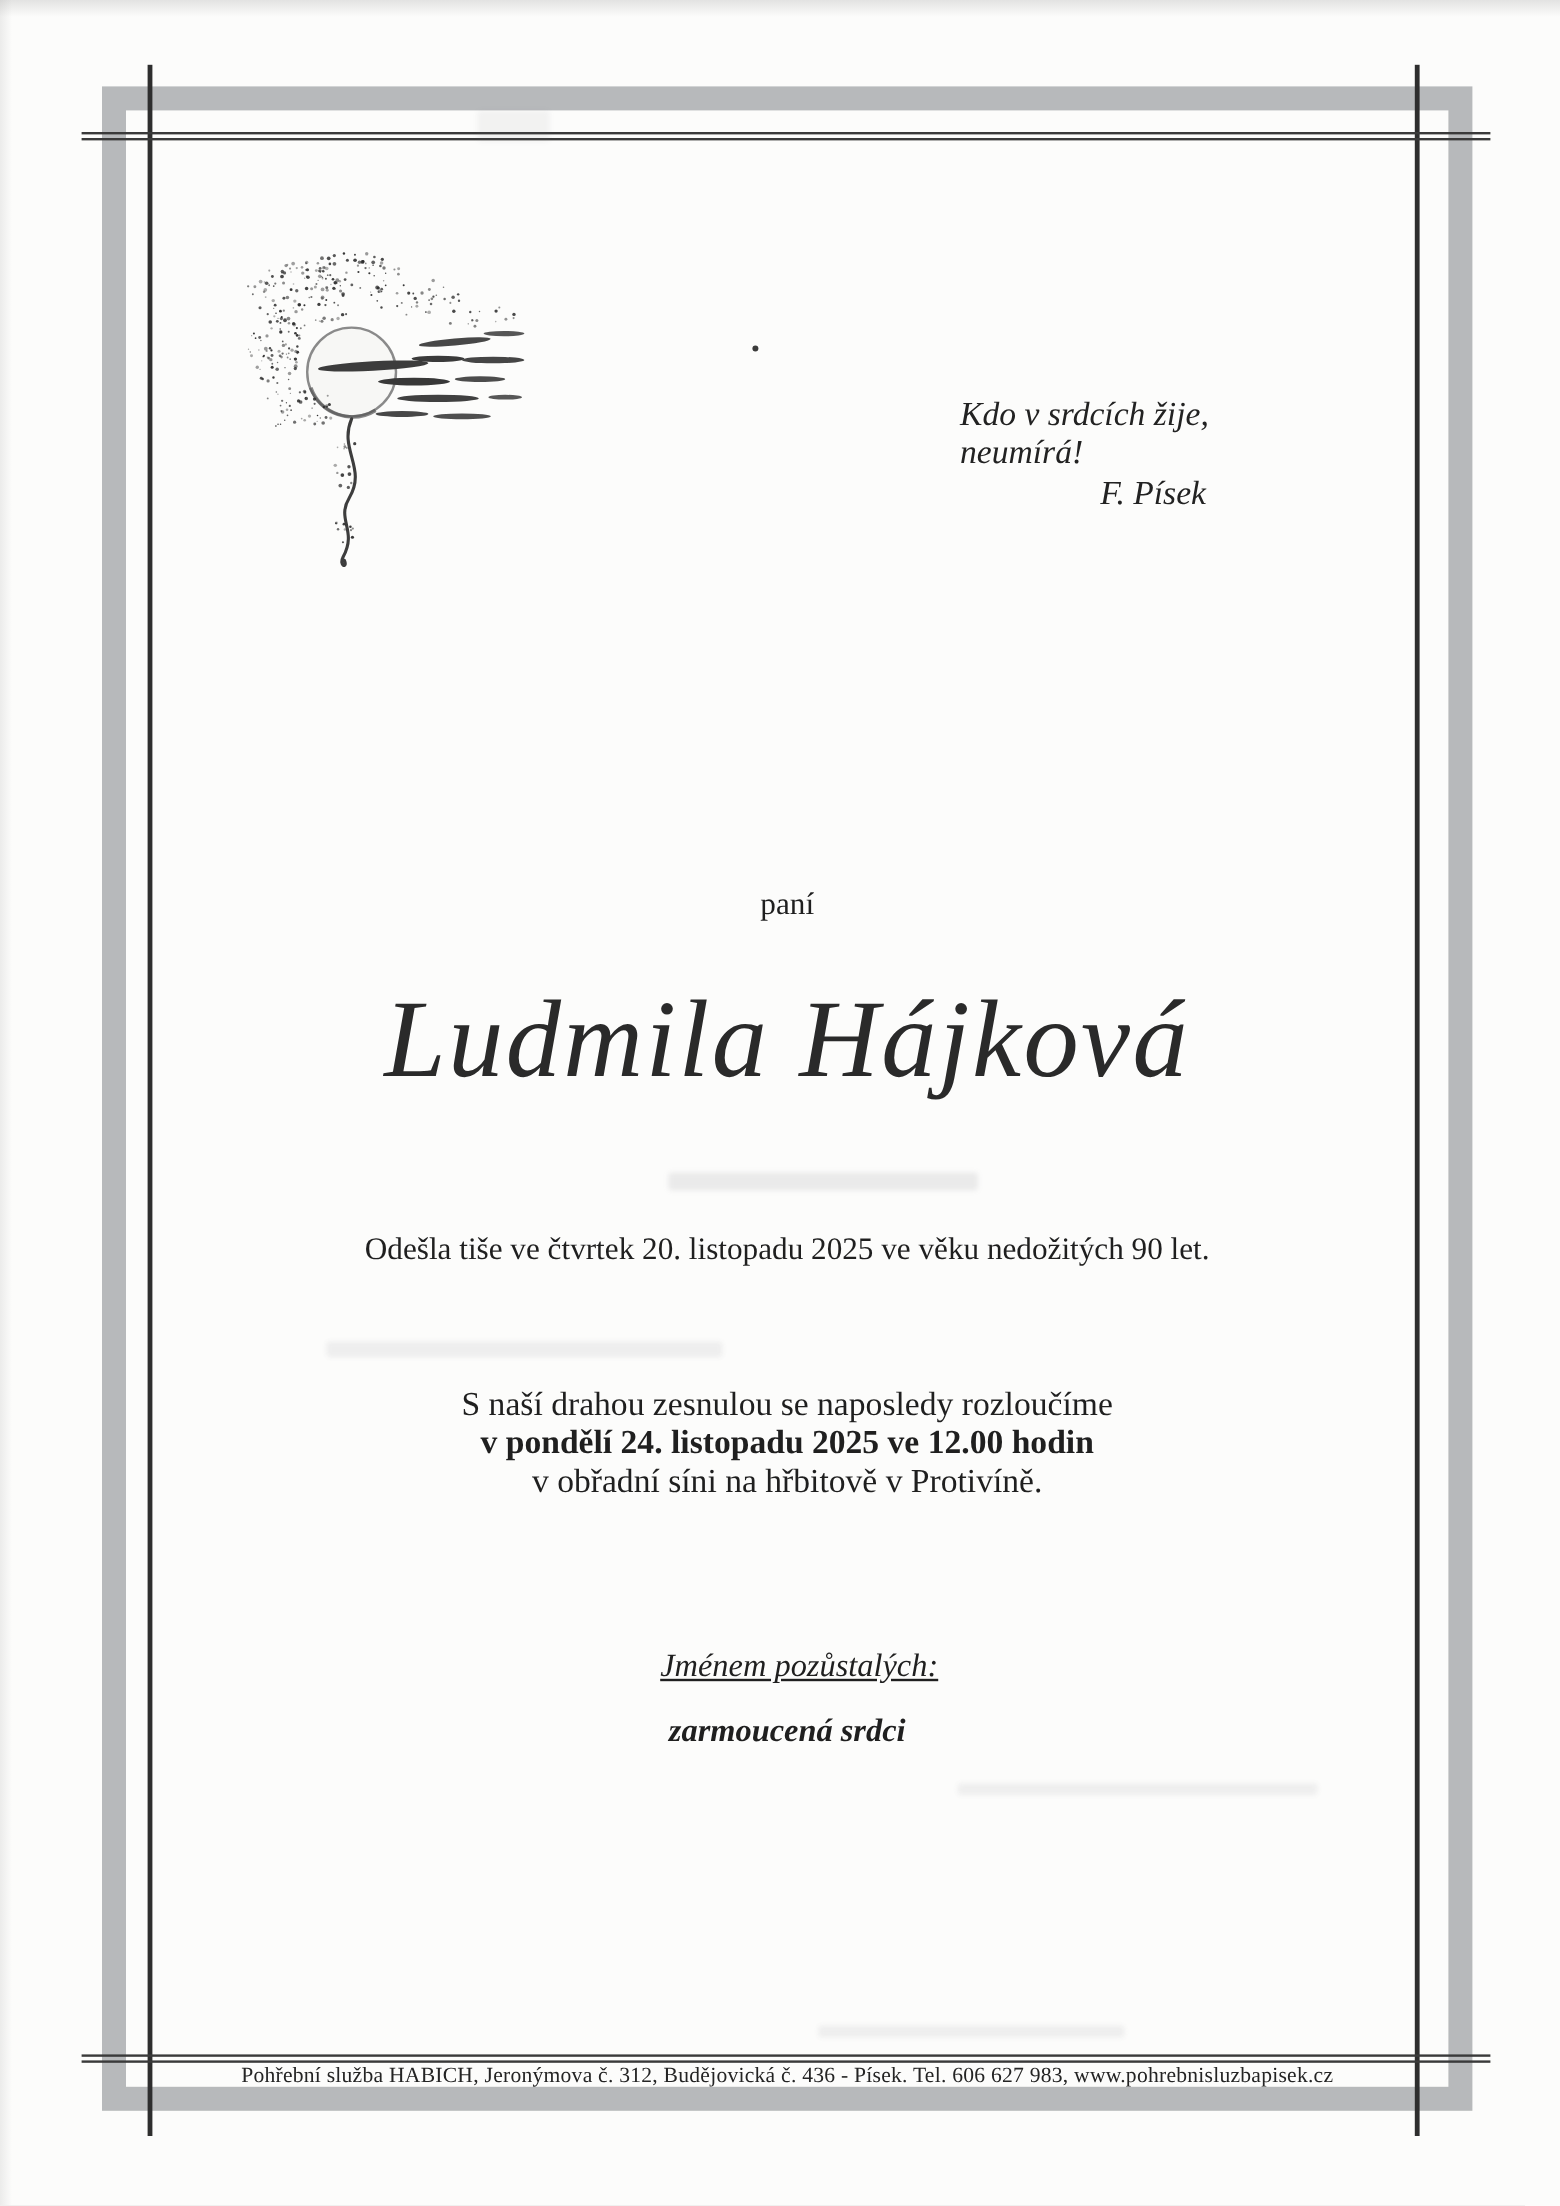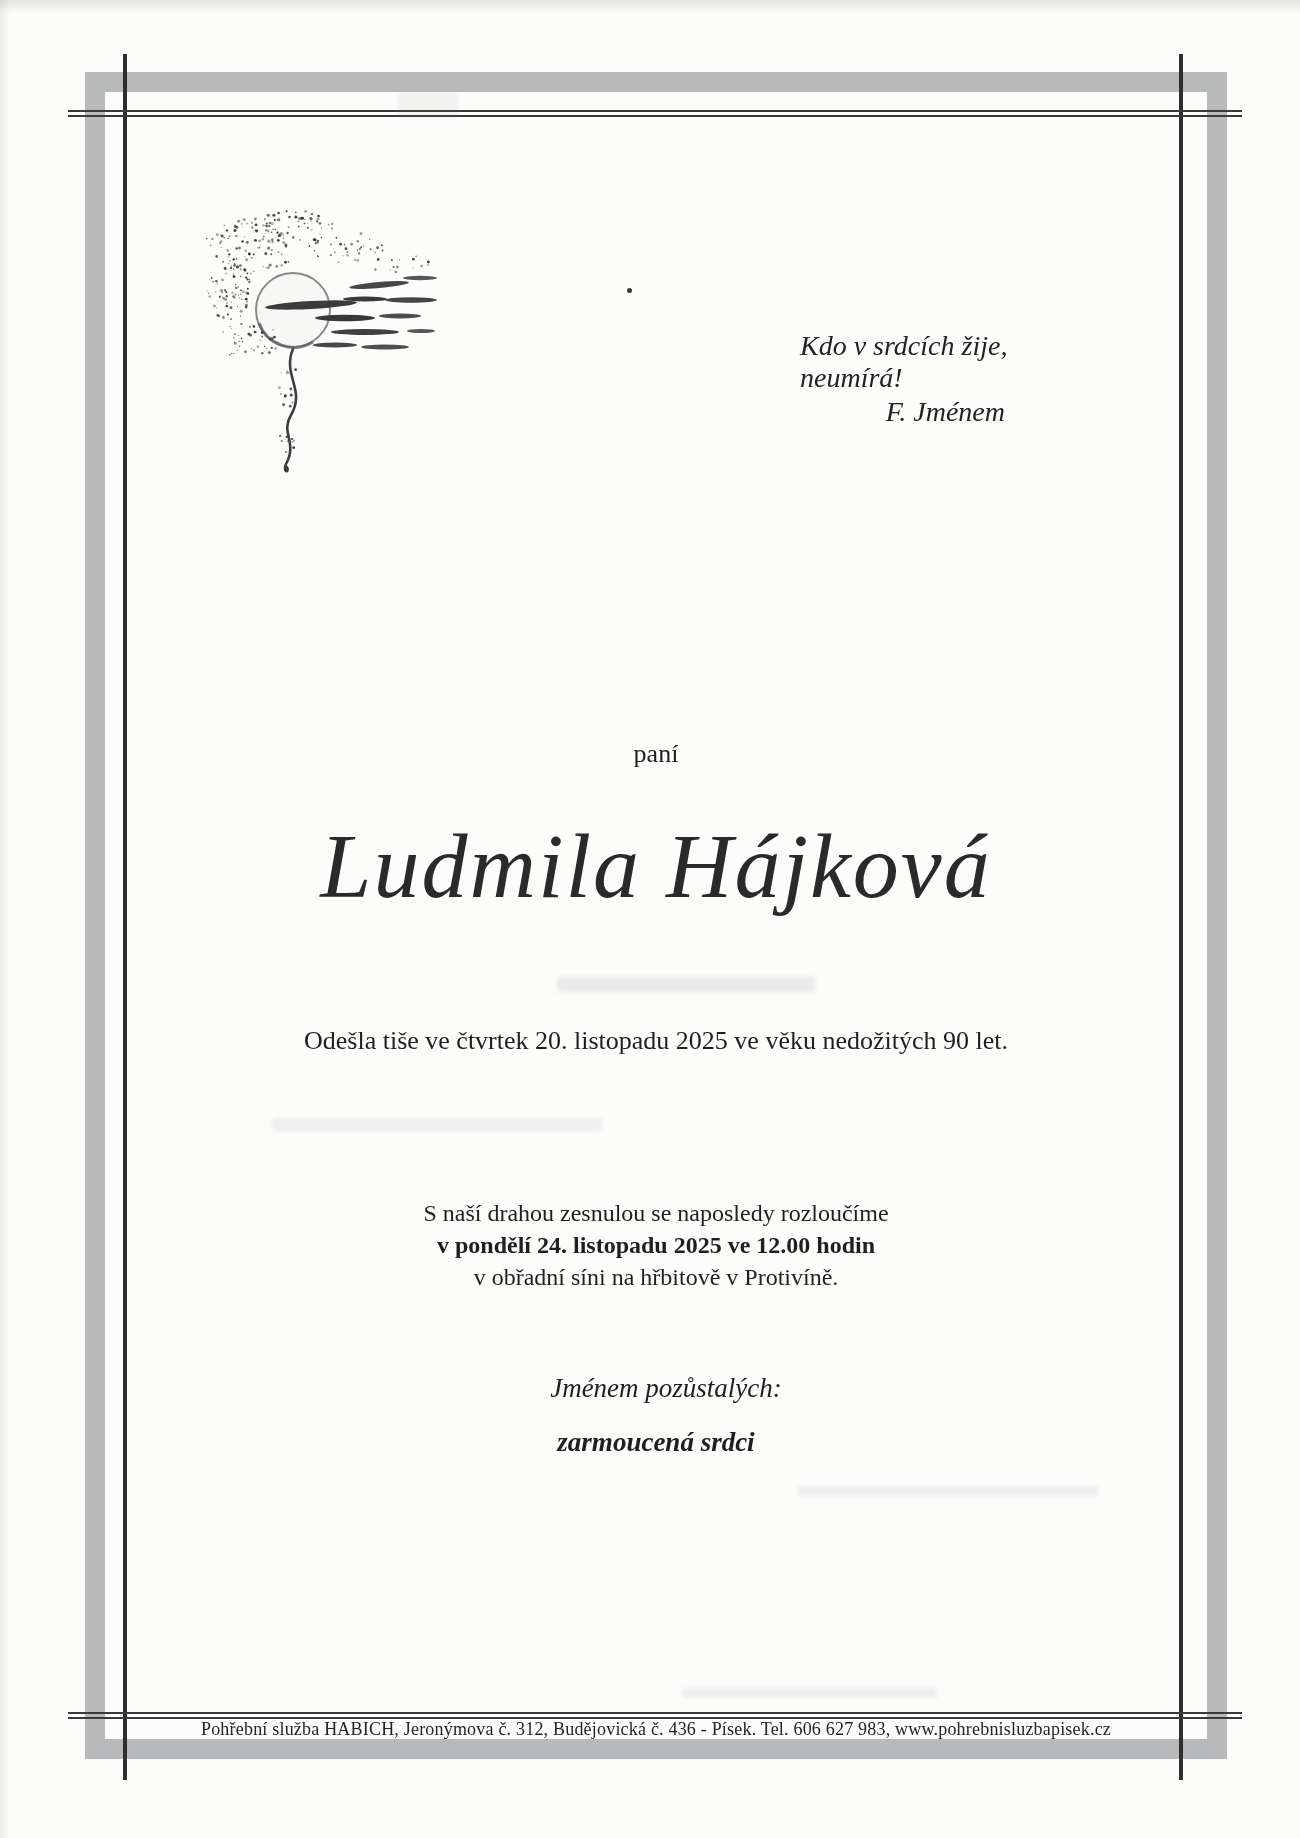--- a/index.html
+++ b/index.html
@@ -45,24 +45,24 @@
 
   .announce{top:641px;font-size:26px;line-height:33px;}
   .salutation{top:739px;font-size:26px;}
   .deceased-name{
     top:806px;
     font-family:"Liberation Serif", serif;
     font-style:italic;font-size:92px;line-height:120px;
     letter-spacing:2px;color:#2a2a2a;
   }
   .death-line{top:1026px;font-size:26px;}
-  .farewell{top:1197px;font-size:24px;line-height:32px;}
+  .farewell{top:1155px;font-size:28px;line-height:32px;}
   .farewell .bold{font-weight:bold;}
   .signoff-heading{top:1373px;font-size:27px;font-style:italic;}
-  .signoff-heading span{margin-left:20px;}
+  .signoff-heading span{text-decoration:underline;margin-left:20px;}
   .signature{top:1427px;font-size:27px;font-style:italic;font-weight:bold;}
   .footer-line{top:1719px;font-size:18px;color:#242424;letter-spacing:.2px;text-align:center;}
 
   .illustration{position:absolute;left:193px;top:188px;width:252px;height:292px;}
 
   .smudge{position:absolute;background:rgba(115,115,122,.13);filter:blur(2px);border-radius:3px;}
   .smudge.s1{left:557px;top:977px;width:258px;height:15px;}
   .smudge.s2{left:272px;top:1118px;width:330px;height:13px;opacity:.8;}
   .smudge.s3{left:798px;top:1486px;width:300px;height:10px;opacity:.75;}
   .smudge.s4{left:682px;top:1688px;width:255px;height:10px;opacity:.8;}
@@ -448,21 +448,21 @@
         <circle cx="87.0" cy="248.0" r="0.87" fill="#262626" opacity="0.80"></circle>
         <circle cx="92.8" cy="263.9" r="0.90" fill="#262626" opacity="0.78"></circle>
       </g>
   </svg>
 
   <span class="ink-dot"></span>
 
   <div class="quote">
     <div>Kdo v srdcích žije,</div>
     <div>neumírá!</div>
-    <div class="attr">F. Jménem</div>
+    <div class="attr">F. Písek</div>
   </div>
 
 
   <div class="centerband salutation">paní</div>
 
   <div class="centerband deceased-name">Ludmila Hájková</div>
 
   <div class="centerband death-line">Odešla tiše ve čtvrtek 20. listopadu 2025 ve věku nedožitých 90 let.</div>
 
   <div class="centerband farewell">

